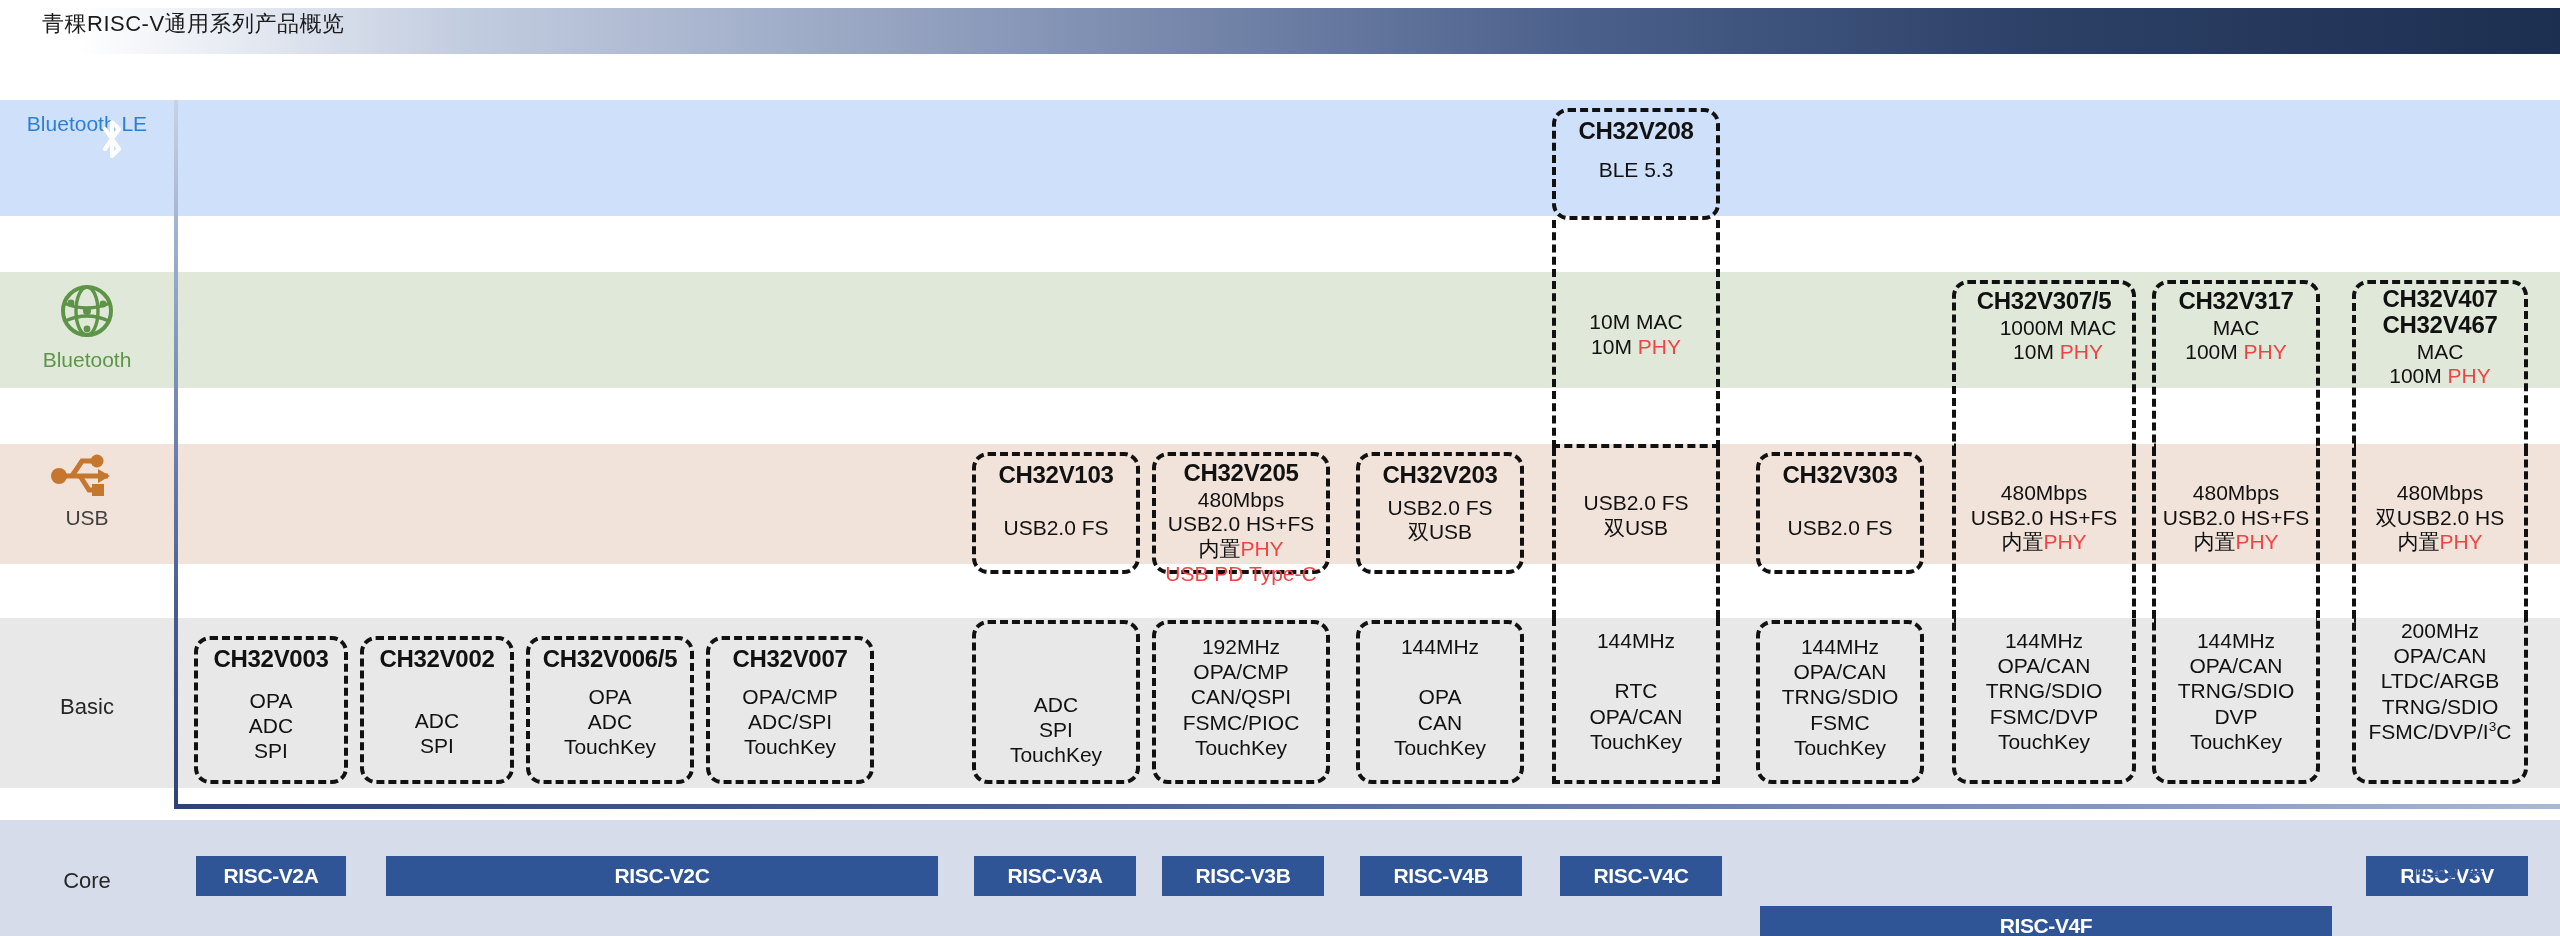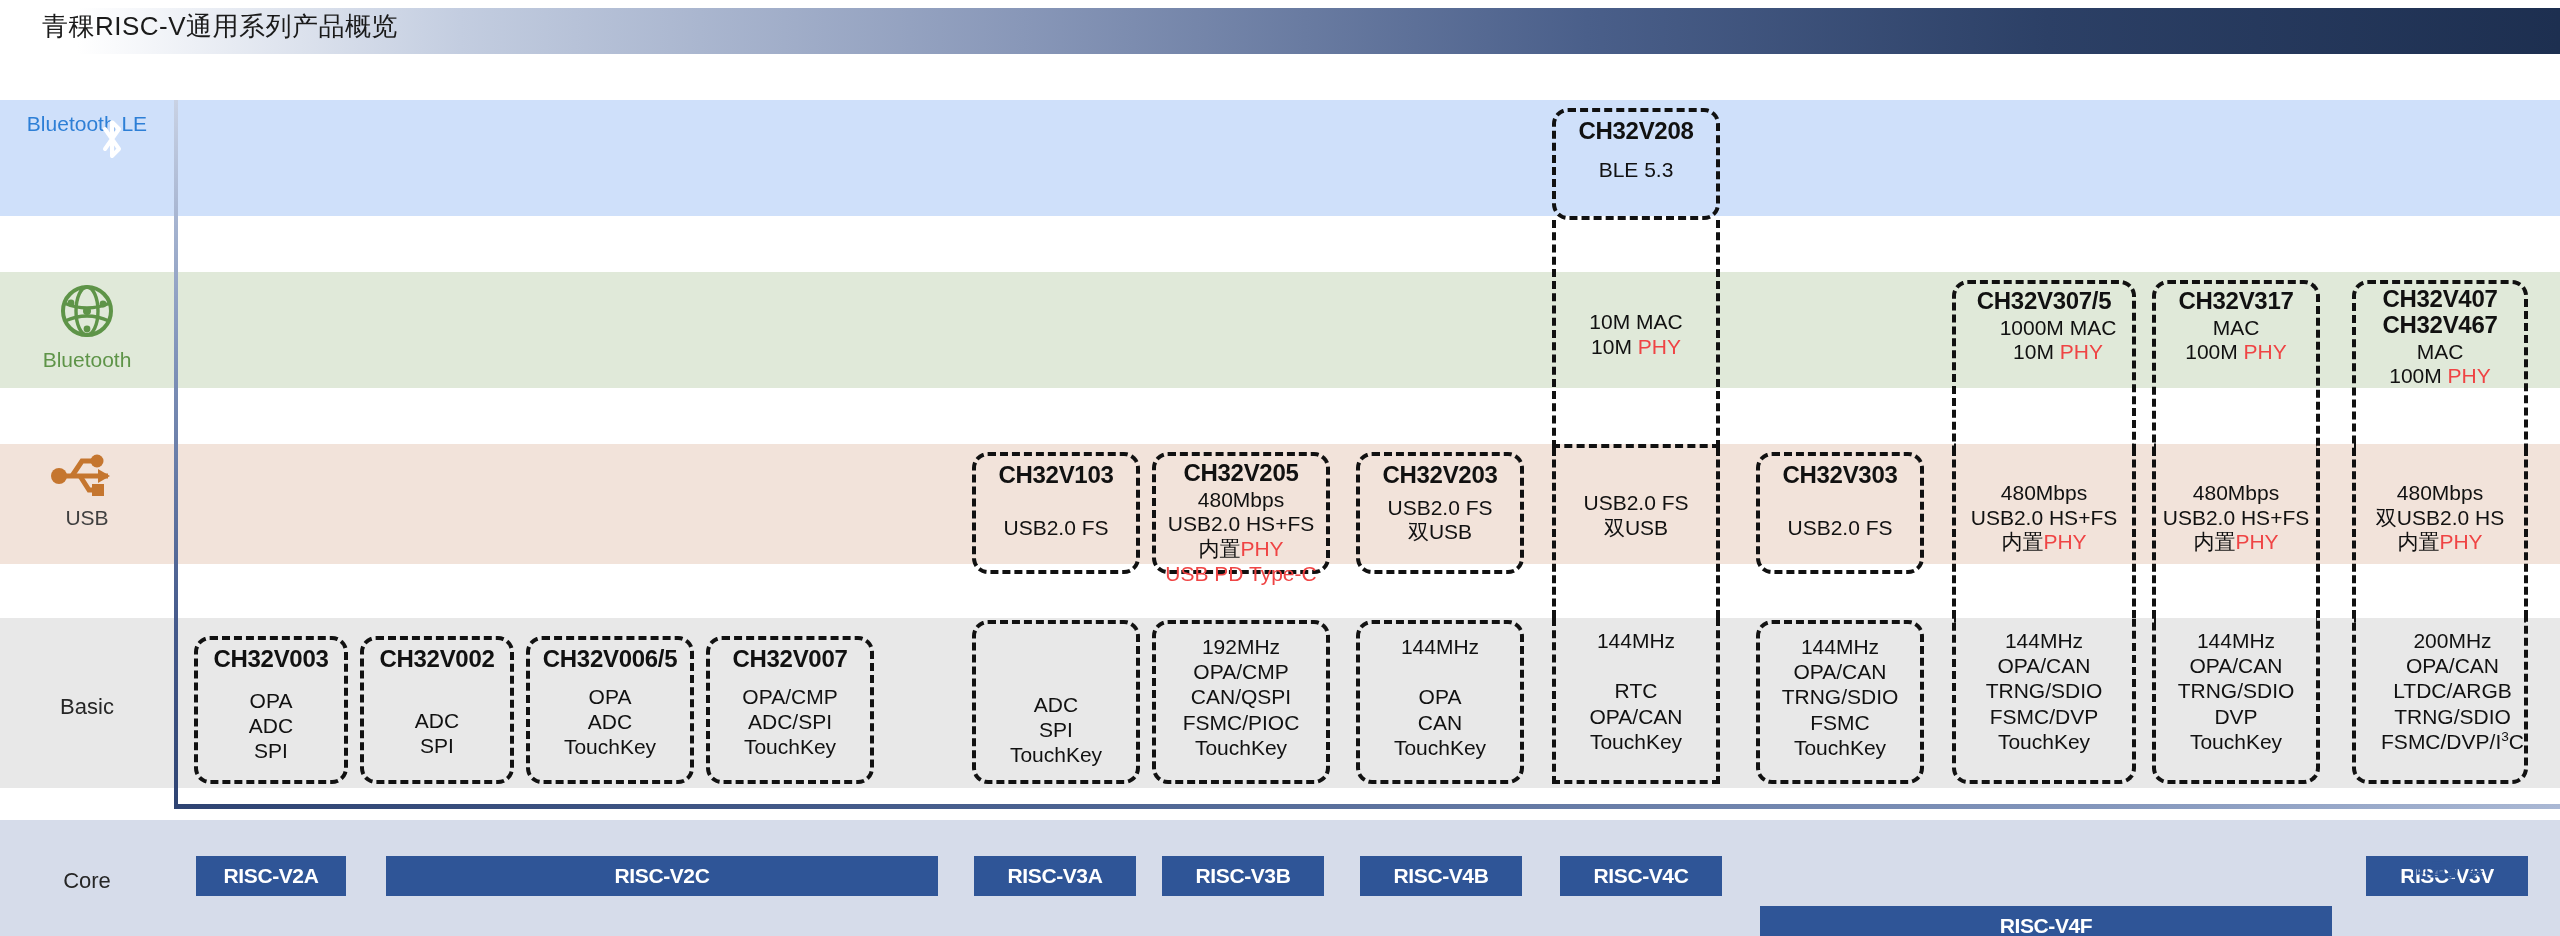--- a/index.html
+++ b/index.html
@@ -11,21 +11,21 @@
     position:relative;
   }
 
   
   .header{
     position:absolute;left:0;top:8px;width:2560px;height:46px;
     background:linear-gradient(to right,#ffffff 0%,#ffffff 3%,#c3cde0 18%,#8897b8 40%,#4a5f8a 62%,#2c4066 80%,#1d2f50 100%);
   }
   .header-title{
     position:absolute;left:42px;top:9px;
-    font-size:26px;color:#1a1a1a;letter-spacing:.5px;white-space:nowrap;
+    font-size:22px;color:#1a1a1a;letter-spacing:.5px;white-space:nowrap;
   }
 
   
   .band{position:absolute;left:0;}
   .band-ble   {top:100px;height:116px;width:2560px;background:#cfe0fa;}
   .band-eth   {top:272px;height:116px;width:2560px;background:#e0e9d9;}
   .band-usb   {top:444px;height:120px;width:2560px;background:#f2e3da;}
   .band-basic {top:618px;height:170px;width:2560px;background:#e8e8e8;}
   .band-core  {top:820px;height:116px;width:2560px;background:#d6dcea;}
 
@@ -341,21 +341,21 @@
       <div>100M <span class="red">PHY</span></div>
     </span>
 </div>
 <div class="cell" style="left:2352px;top:448px;width:176px;height:170px;border-top:none;border-bottom:none;border-radius:0;justify-content:center;">
   <span class="lines" style="margin-bottom:30px;">
       <div>480Mbps</div>
       <div>双USB2.0 HS</div>
       <div>内置<span class="red">PHY</span></div>
     </span>
 </div>
-<div class="cell basic" style="left:2352px;top:618px;width:176px;height:166px;border-top:none;border-top-left-radius:0;border-top-right-radius:0;padding-top:10px;align-items:flex-end;">
+<div class="cell basic" style="left:2352px;top:618px;width:176px;height:166px;border-top:none;border-top-left-radius:0;border-top-right-radius:0;">
   <span class="lines">
       <div>200MHz</div>
       <div>OPA/CAN</div>
       <div>LTDC/ARGB</div>
       <div>TRNG/SDIO</div>
       <div>FSMC/DVP/I<sup style="font-size:0.65em">3</sup>C</div>
     </span>
 </div>
 
 <div class="corebar" style="left:196px;top:856px;width:150px;">RISC-V2A</div>

